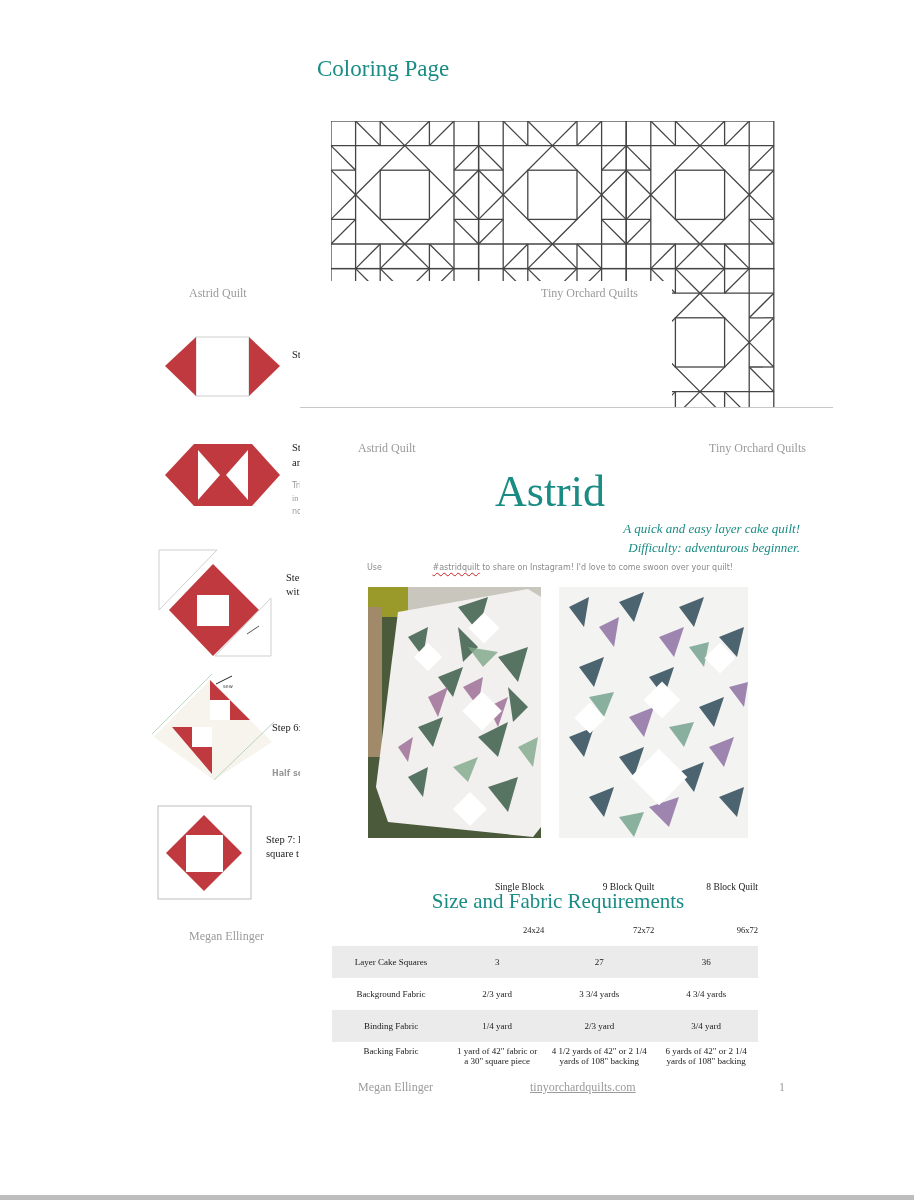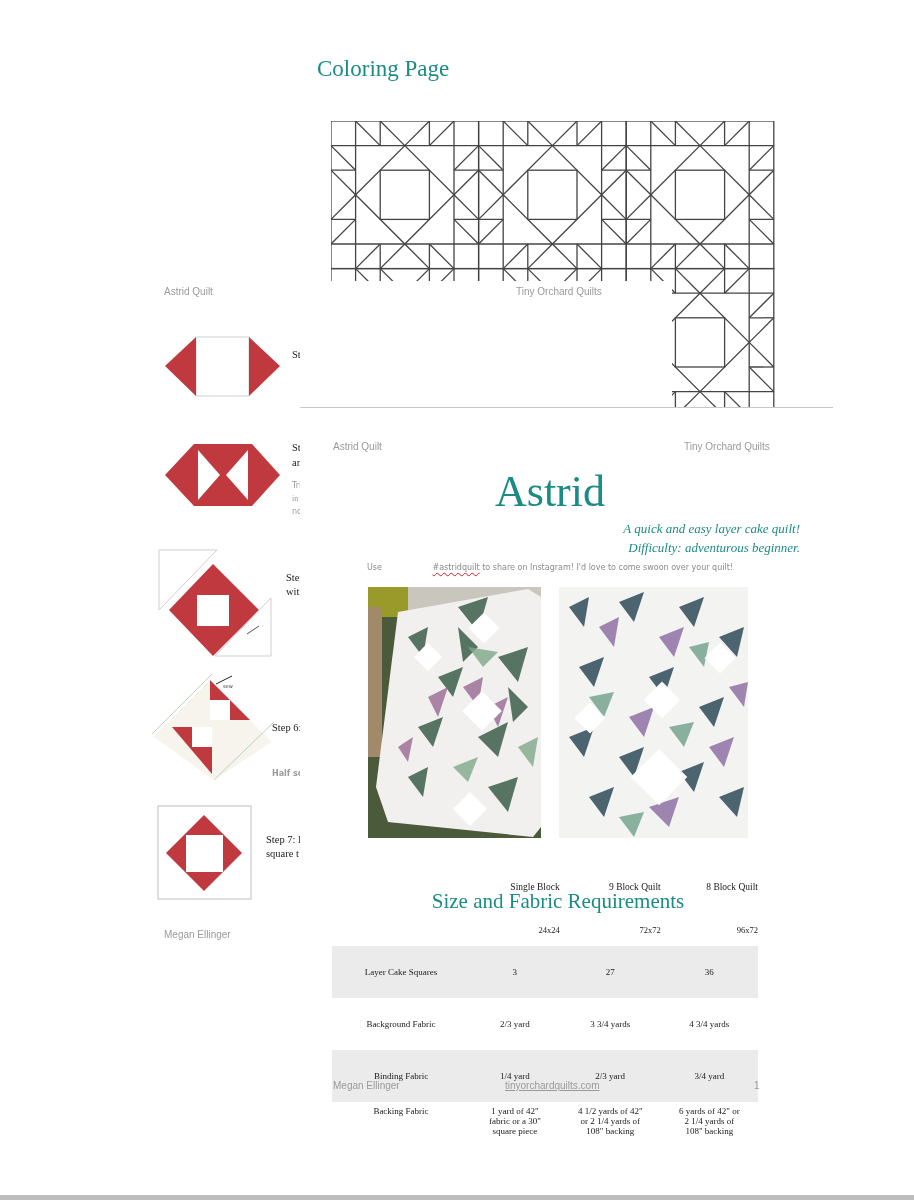--- a/index.html
+++ b/index.html
@@ -1,18 +1,18 @@
 <!DOCTYPE html>
 <html><head>
 <meta charset="utf-8">
 <style>
   html, body { margin:0; padding:0; }
   body { width:914px; height:1200px; background:#ffffff; position:relative; overflow:hidden; font-family:"Liberation Serif", serif; }
   .abs { position:absolute; }
-  .sans-gray { font-family:Liberation Sans, sans-serif; color:#9a9a9a; font-size:10px; }
+  .sans-gray { font-family:Liberation Serif, serif; color:#9a9a9a; font-size:12px;margin-left:25px; }
   .teal { color:#1a8c84; }
 
   
   #page-coloring { left:300px; top:0; width:540px; height:408px; background:#fff; }
   #coloring-title { left:317px; top:56px; font-size:23px; font-family:"Liberation Serif", serif; }
   #coloring-grid { left:328px; top:118px; }
   #page-coloring-divider { left:300px; top:407px; width:533px; height:1px; background:#c8c8c8; }
 
   
   .step-text { font-size:10.5px; font-family:"Liberation Serif", serif; color:#1a1a1a; line-height:14px; white-space:nowrap; }
@@ -23,21 +23,21 @@
   #astrid-title { left:300px; width:500px; top:466px; text-align:center; font-size:44px; font-family:"Liberation Serif", serif; }
   .subtitle { left:300px; width:500px; text-align:right; font-size:13px; font-style:italic; font-family:"Liberation Serif", serif; }
   #hashtag-line { left:300px; width:500px; top:563px; text-align:center; font-size:8px; font-family:"DejaVu Sans", sans-serif; color:#8a8a8a; }
   #hashtag-line .tag { text-decoration:underline wavy #d02020; text-underline-offset:2px;margin-left:48px; }
   .photo { overflow:hidden; }
   #req-title { left:300px; width:516px; top:889px; text-align:center; font-size:21px; font-family:"Liberation Serif", serif; }
 
   table#req-table { position:absolute; left:332px; top:880px; width:426px; border-collapse:collapse; font-family:"Liberation Serif", serif; font-size:9px; color:#1a1a1a; }
   #req-table th { font-weight:normal; font-size:9.5px; line-height:11px; padding:2px 0 10px 0; text-align:right; }
   #req-table th .sub { font-size:8.5px; display:block;margin-top:32px; }
-  #req-table td { text-align:center; padding:16px; height:20px; line-height:10px; vertical-align:middle; }
+  #req-table td { text-align:center; padding:6px; height:20px; line-height:10px; vertical-align:middle; }
   #req-table tr.shade td { background:#ebebeb; }
   #req-table td.rowlabel { width:106px; }
   #req-table tr.tall td { height:32px; vertical-align:top; padding-top:4px; }
 
   #bottom-bar { left:0; top:1195px; width:914px; height:5px; background:#bdbdbd; }
 </style>
 </head>
 <body>
 
 <div class="abs" style="left:140px;top:270px;width:170px;height:680px;"></div>

